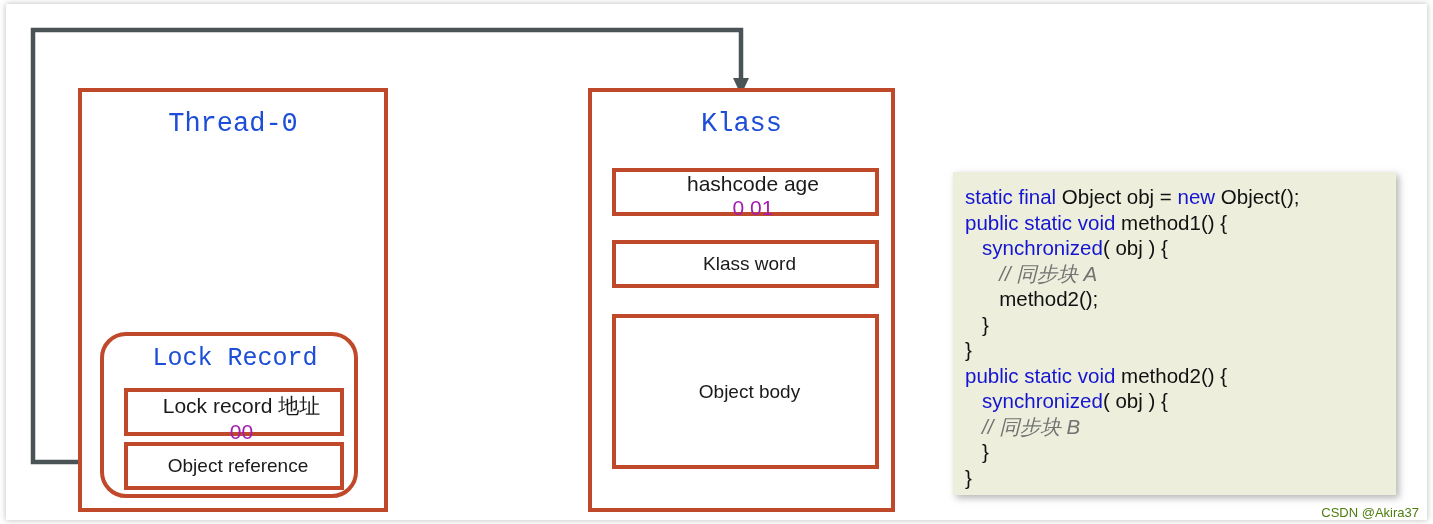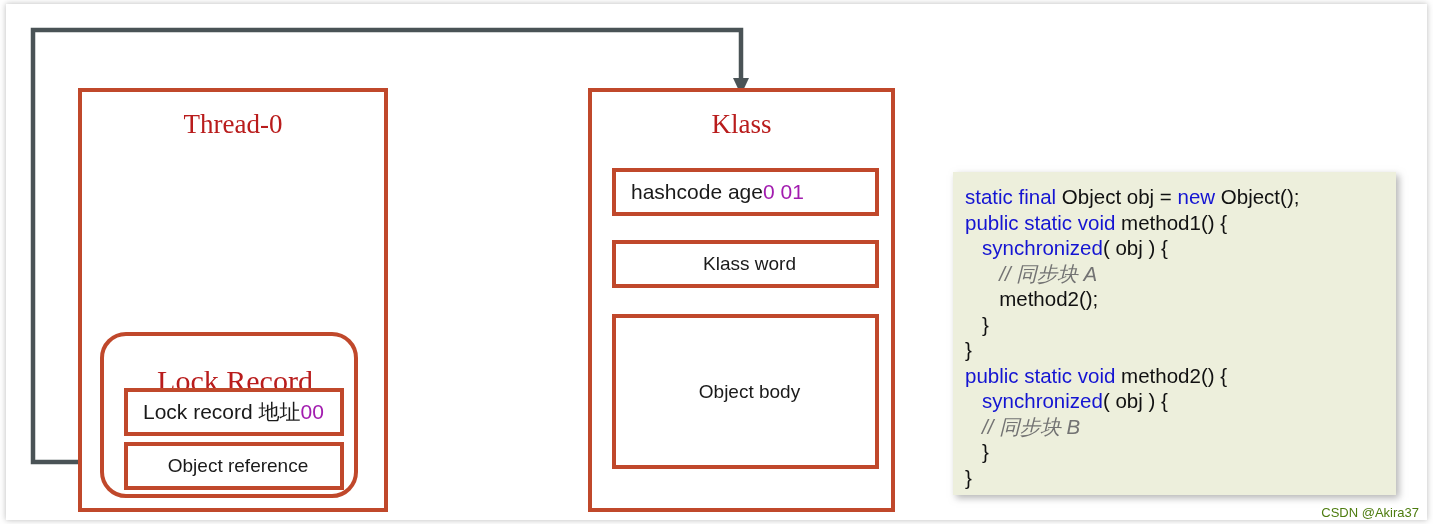--- a/index.html
+++ b/index.html
@@ -34,34 +34,35 @@
     box-sizing: border-box;
     border: 4px solid #C0482B;
     background: #ffffff;
   }
 
   .box-title {
     position: absolute;
     left: 0;
     right: 0;
     text-align: center;
-    color: #b91c1c;
+    color: #1d4ed8;
     font-size: 27px;
-    font-family: Liberation Serif, serif;
+    font-family: Liberation Mono, monospace;
     white-space: nowrap;
   }
 
   .cell-text {
     position: absolute;
     left: 0; right: 0; top: 0; bottom: 0;
     display: flex;
     align-items: center;
     font-size: 21px;
     color: #1a1a1a;
     white-space: nowrap;
+    flex-direction: column;
   }
   .cell-text.center { justify-content: center; margin-left: 8px; }
   .cell-text.left { justify-content: flex-start; padding-left: 15px; }
   .cell-text.small { font-size: 19px; }
   .red { color: #a21caf; }
 
   
   #lock-record-box {
     border-radius: 26px;
   }
@@ -118,21 +119,21 @@
 
   <svg id="connector" viewBox="0 0 1433 524" xmlns="http://www.w3.org/2000/svg">
     <path d="M 118 462 L 33 462 L 33 30 L 741 30 L 741 83" fill="none" stroke="#4A5356" stroke-width="4.5"></path>
     <polygon points="741,95 733,78 749,78" fill="#4A5356"></polygon>
   </svg>
 
   <div class="rbox" id="thread-panel" style="left:78px; top:88px; width:310px; height:424px;">
     <div class="box-title" style="top:17px;">Thread-0</div>
 
     <div class="rbox" id="lock-record-box" style="left:18px; top:240px; width:258px; height:166px;">
-      <div class="box-title" style="top:28px; font-size:30px;margin-left:12px;">Lock Record</div>
+      <div class="box-title" style="top:8px; font-size:25px;margin-left:12px;">Lock Record</div>
 
       <div class="rbox" style="left:20px; top:52px; width:220px; height:48px;">
         <div class="cell-text left">
           <span>Lock record 地址 </span>
             <span class="red">00</span>
         </div>
       </div>
 
       <div class="rbox" style="left:20px; top:106px; width:220px; height:48px;padding-left:48px;">
         <div class="cell-text center small">Object reference</div>

